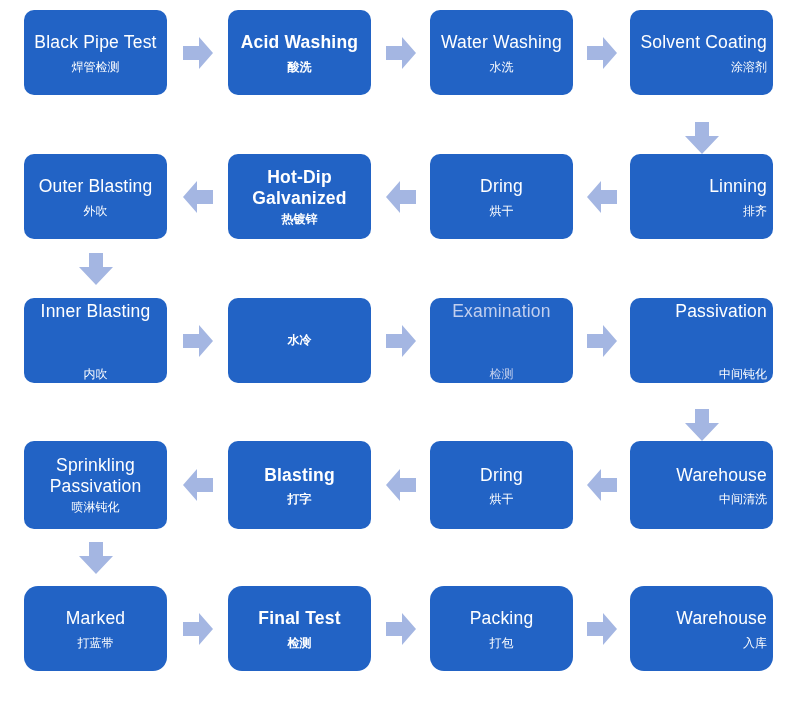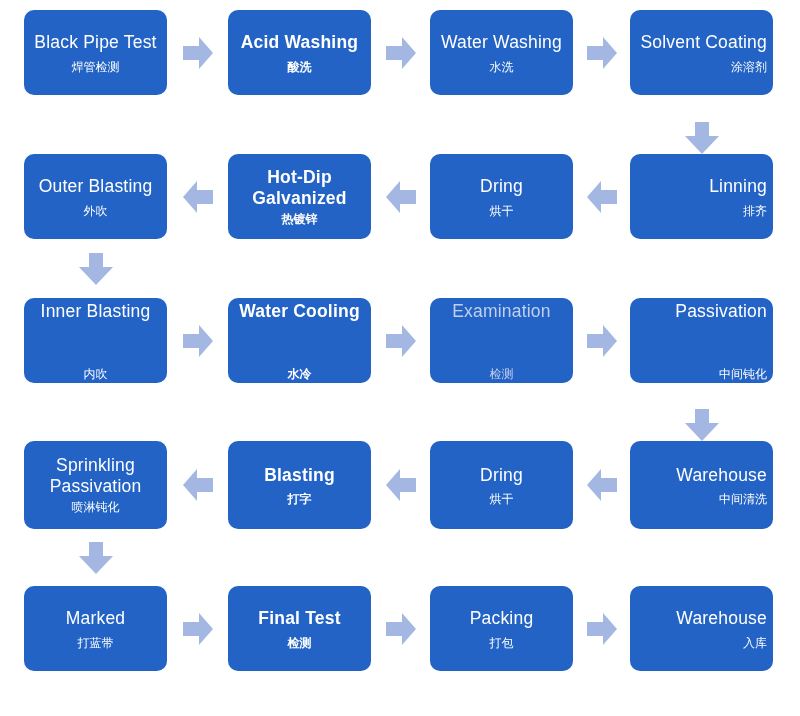--- a/index.html
+++ b/index.html
@@ -57,21 +57,21 @@
   .acell {
     display: flex;
     align-items: center;
     justify-content: center;
     color: var(--arrow);
   }
   .acell svg { display: block; }
   
   .gr1 { grid-row: 1; } .gr2 { grid-row: 2; } .gr3 { grid-row: 3; }
   .gr4 { grid-row: 4; } .gr5 { grid-row: 5; gap: 44px; } .gr6 { grid-row: 6; }
-  .gr7 { grid-row: 7; } .gr8 { grid-row: 8; } .gr9 { grid-row: 9; }
+  .gr7 { grid-row: 7; } .gr8 { grid-row: 8; } .gr9 { grid-row: 9; border-radius: 14px; }
   .gc1 { grid-column: 1; } .gc2 { grid-column: 2; } .gc3 { grid-column: 3; font-weight: bold; }
   .gc4 { grid-column: 4; } .gc5 { grid-column: 5; } .gc6 { grid-column: 6; }
   .gc7 { grid-column: 7; align-items: flex-end; }
 </style>
 </head>
 <body>
 
 <div class="flow">
 
   <div class="box gr1 gc1">
@@ -154,21 +154,20 @@
   <div class="box gr5 gc1">
     <span class="en">Inner Blasting</span>
     <span class="zh">内吹</span>
   </div>
   <div class="acell gr5 gc2">
     <svg width="30" height="34" viewBox="0 0 30 34" fill="currentColor">
         <polygon points="0,10 16,10 16,1 30,17 16,33 16,24 0,24"></polygon>
       </svg>
   </div>
   <div class="box gr5 gc3">
-    <span class="en">Water Cooling</span>
     <span class="zh">水冷</span>
   </div>
   <div class="acell gr5 gc4">
     <svg width="30" height="34" viewBox="0 0 30 34" fill="currentColor">
         <polygon points="0,10 16,10 16,1 30,17 16,33 16,24 0,24"></polygon>
       </svg>
   </div>
   <div class="box muted gr5 gc5">
     <span class="en">Examination</span>
     <span class="zh">检测</span>

